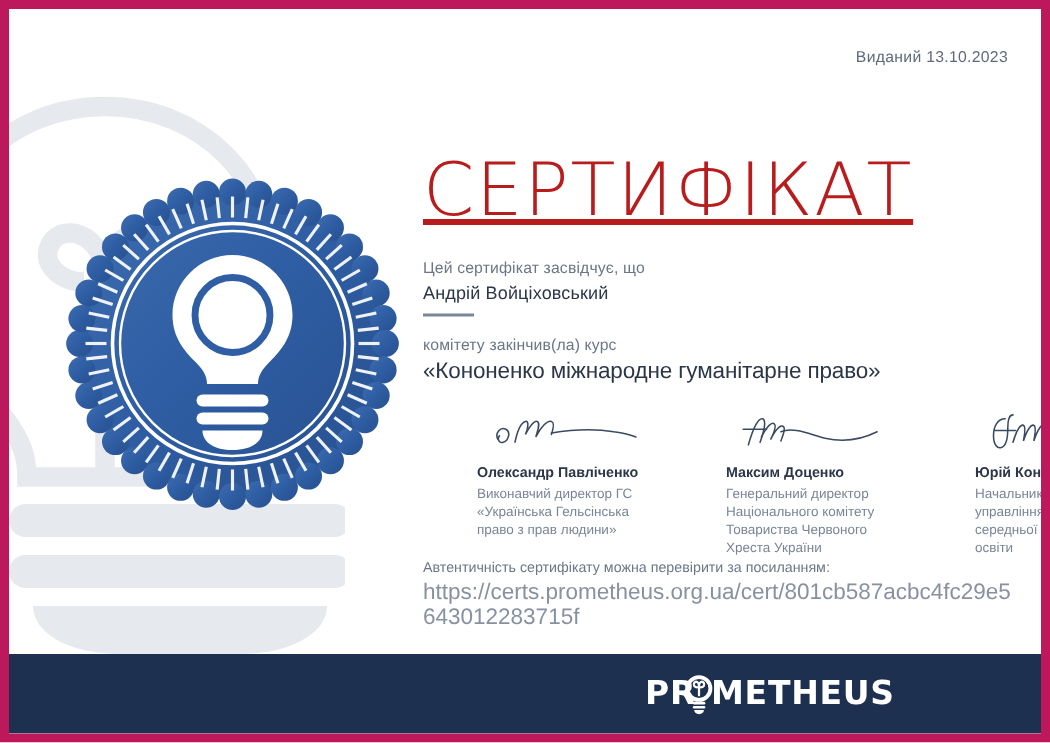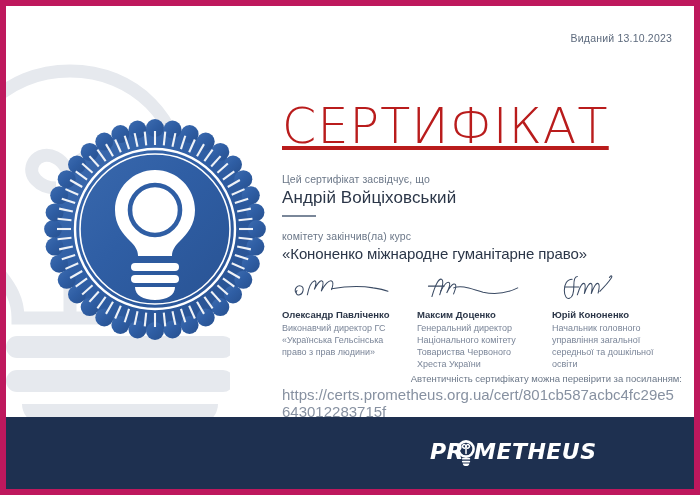--- a/index.html
+++ b/index.html
@@ -71,21 +71,21 @@
     background: #7a8799;
     margin: 7px 0 13px 0;
   }
   .label {
     font-size: 10.5px;
     color: #6b7788;
     margin-bottom: 3px;
     letter-spacing: .1px;
   }
   .value-name {
-    font-size: 17px;
+    font-size: 12px;
     color: #2b3648;
     font-weight: 400;
     letter-spacing: .1px;
   }
   .value-course {
     font-size: 15px;
     color: #2b3648;
     font-weight: 400;
     letter-spacing: -.1px;
     white-space: nowrap;
@@ -93,21 +93,21 @@
 
   
   .signatures {
     position: absolute;
     left: 276px;
     top: 268px;
     width: 405px;
     display: flex;
     gap: 10px;
   }
-  .sig-col { width: 125px; }
+  .sig-col { width: 125px; margin-left: 36px; }
   .sig-mark { height: 26px; margin-bottom: 5px; }
   .sig-name {
     font-size: 9.5px;
     font-weight: bold;
     color: #2b3648;
     margin-bottom: 2px;
     line-height: 1.25;
   }
   .sig-role {
     font-size: 9px;
@@ -119,37 +119,35 @@
   .verify {
     position: absolute;
     left: 276px;
     top: 367px;
     width: 400px;
   }
   .verify-label {
     font-size: 9.5px;
     color: #6b7788;
     margin-bottom: 2px;
-    text-align: right;
   }
   .verify-url {
     font-size: 15px;
     color: #8791a1;
     word-break: break-all;
   }
 
   
   .footer {
     position: absolute;
     left: 0;
     bottom: 0;
     width: 100%;
-    height: 72px;
+    height: 53px;
     background: #1e3050;
-    font-style: italic;
   }
   .brand {
     position: absolute;
     right: 86px;
     top: 50%;
     transform: translateY(-50%);
     display: flex;
     align-items: center;
   }
   .brand svg { display: block; }

